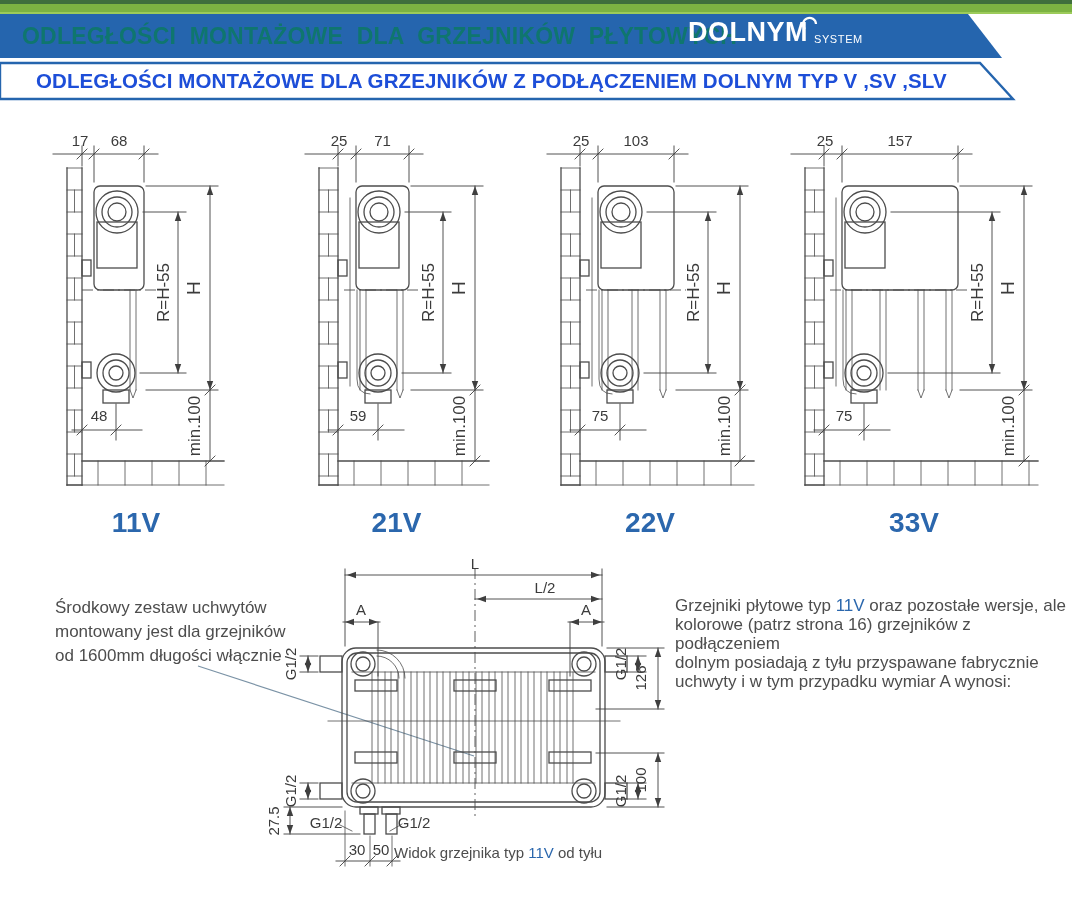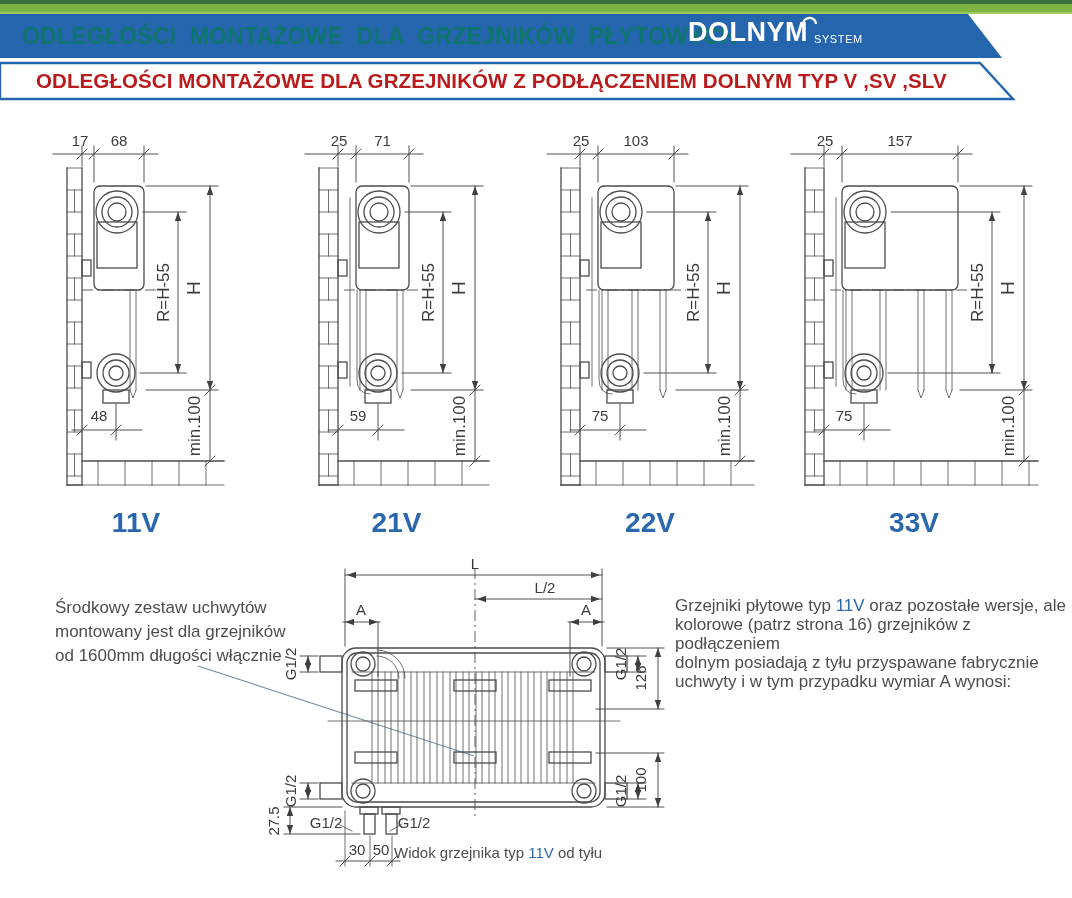--- a/index.html
+++ b/index.html
@@ -10,21 +10,21 @@
   #green-strip{position:absolute;left:0;top:0;width:1072px;height:14px;
     background:linear-gradient(#3f6f3c 0 4px,#7cb342 4px 12px,#9ccb5a 12px 14px)}
   #banner-svg{position:absolute;left:0;top:0}
   #title-main{position:absolute;left:22px;top:14px;height:44px;line-height:44px;
     color:#0f766e;font-size:23px;font-weight:700;word-spacing:7px;letter-spacing:.2px;white-space:nowrap}
   #logo{position:absolute;left:688px;top:17px;height:40px;color:#fff;white-space:nowrap}
   #logo .main{font-size:27px;font-weight:700;letter-spacing:.5px}
   #logo .swoosh{position:relative;top:-9px;left:-7px}
   #logo .sub{font-size:11px;font-weight:400;letter-spacing:.6px;position:relative;left:-12px;top:2px}
   #title-sub{position:absolute;left:36px;top:62px;height:37px;line-height:37px;
-    color:#b91c1c;font-size:20.5px;font-weight:700;letter-spacing:.1px;white-space:nowrap}
+    color:#1d4ed8;font-size:20.5px;font-weight:700;letter-spacing:.1px;white-space:nowrap}
 
   
   #diagrams{position:absolute;left:0;top:128px;width:996px;height:420px}
   .dsvg{position:absolute;top:0}
   .ln{stroke:#4c4c4c;stroke-width:1.3;fill:none;stroke-linecap:square}
   .t1{stroke-width:.8}
   .d{stroke-width:.9;stroke:#3f3f3f}
   .dd{stroke-width:.9;stroke:#4c4c4c;stroke-dasharray:11 4 2 4}
   .lead{stroke:#7b93a6;stroke-width:1.2}
   text.dim{font:15px "Liberation Sans",sans-serif;fill:#3b3b3b;text-anchor:middle}

